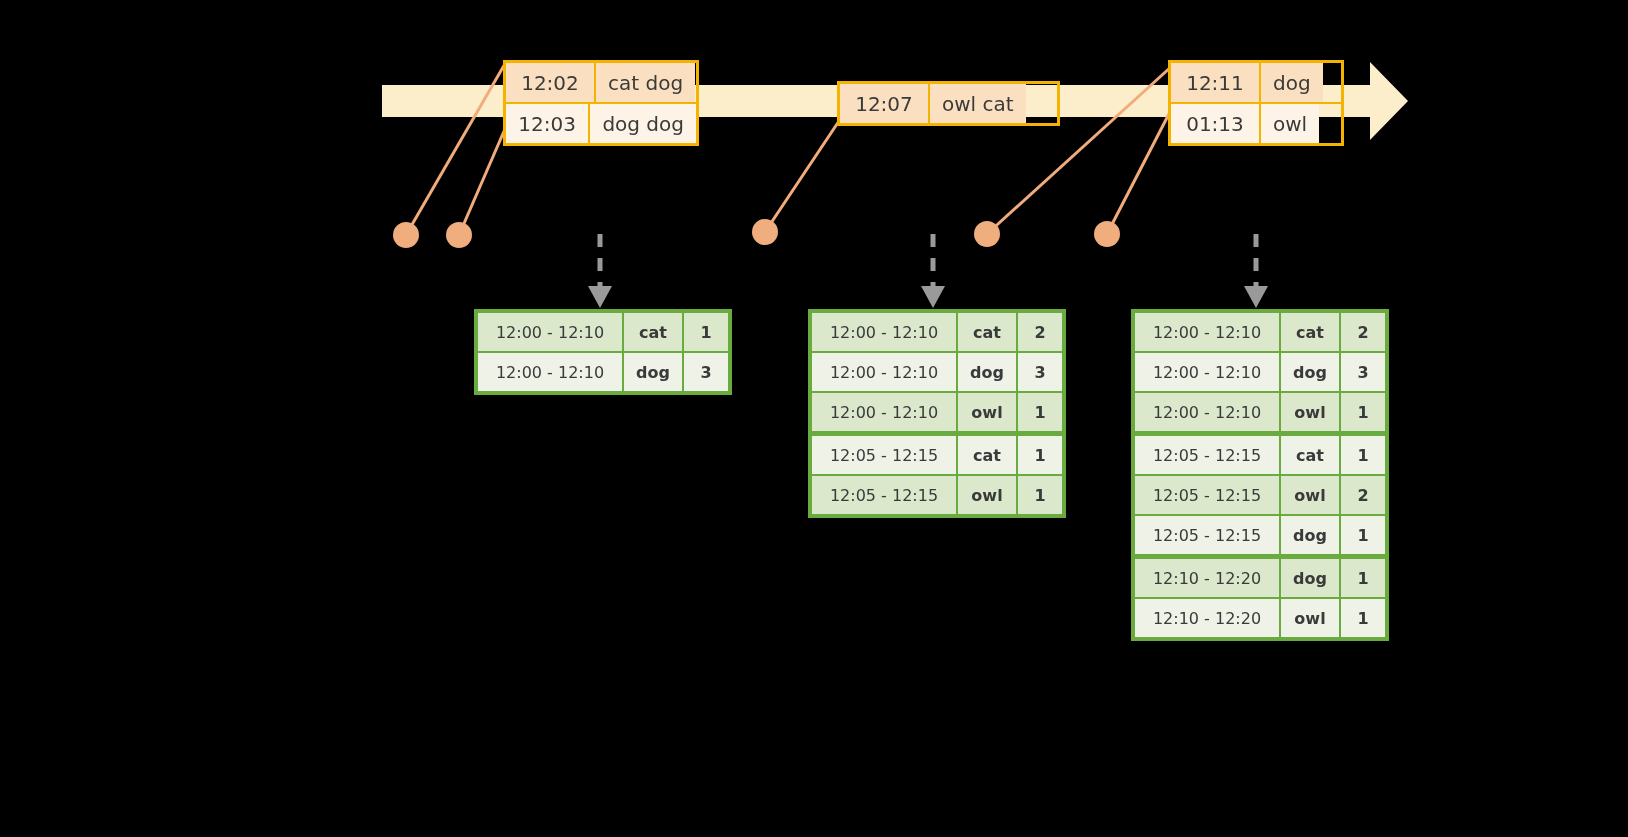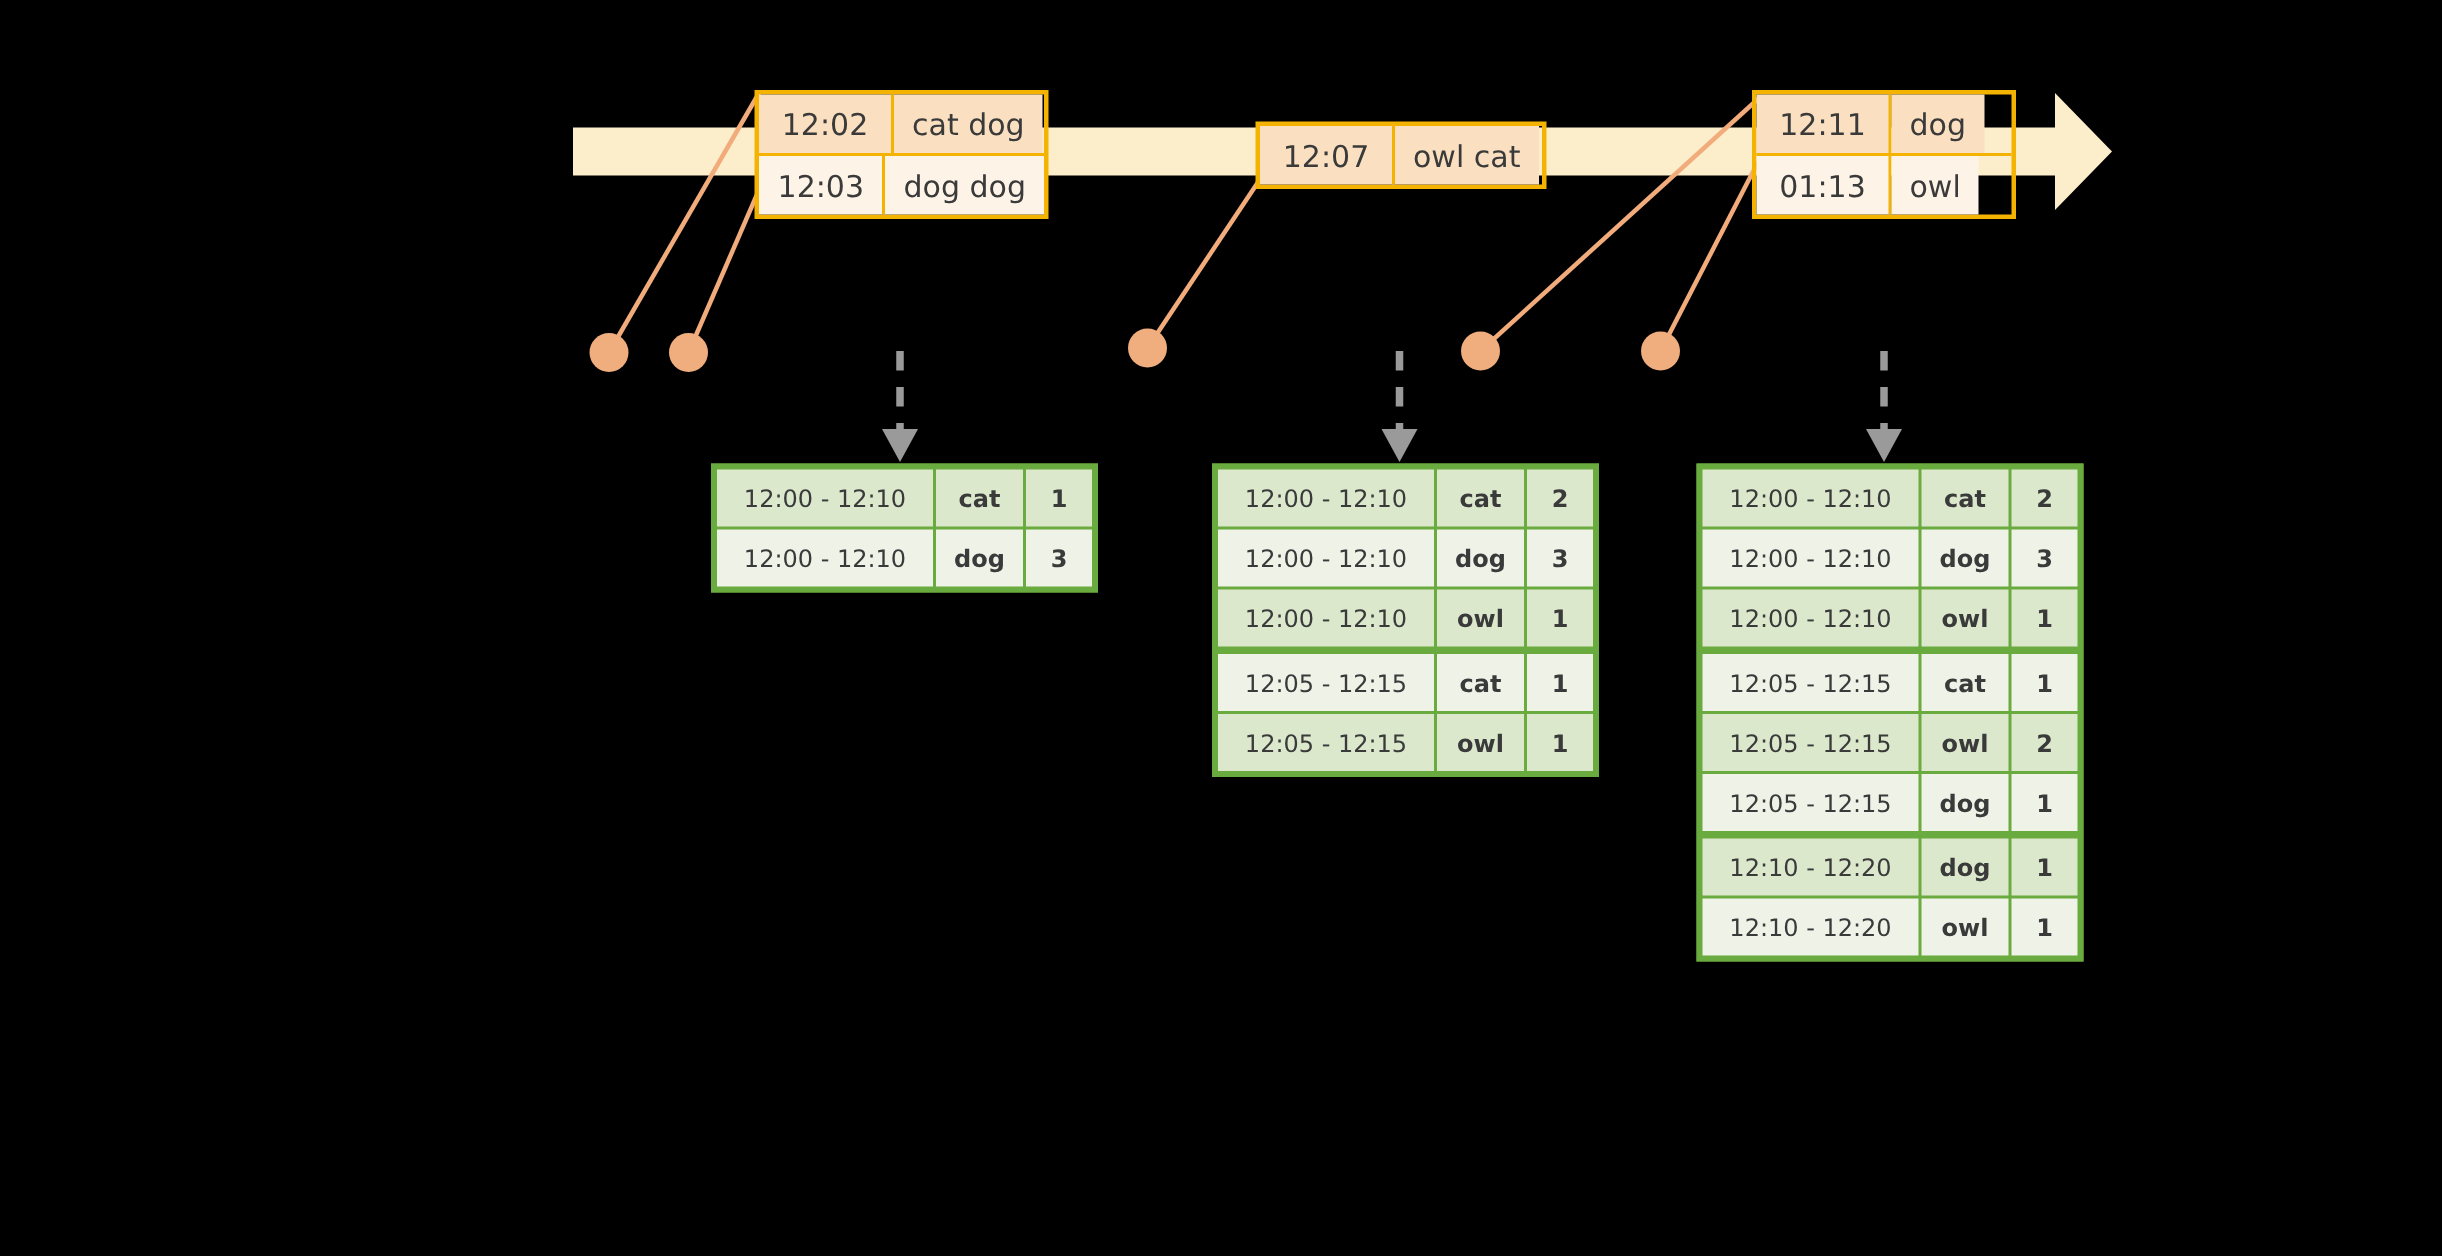--- a/index.html
+++ b/index.html
@@ -141,21 +141,21 @@
     <div class="event-row shade-a">
       <div class="ev-time">12:02</div>
       <div class="ev-words">cat dog</div>
     </div>
     <div class="event-row shade-b">
       <div class="ev-time">12:03</div>
       <div class="ev-words">dog dog</div>
     </div>
   </div>
 
-  <div class="event-box" style="left:837px; top:81px; width:194px;">
+  <div class="event-box" style="left:837px; top:81px; width:223px;">
     <div class="event-row shade-a">
       <div class="ev-time">12:07</div>
       <div class="ev-words">owl cat</div>
     </div>
   </div>
 
   <div class="event-box" style="left:1168px; top:60px; width:176px;">
     <div class="event-row shade-a">
       <div class="ev-time">12:11</div>
       <div class="ev-words">dog</div>

